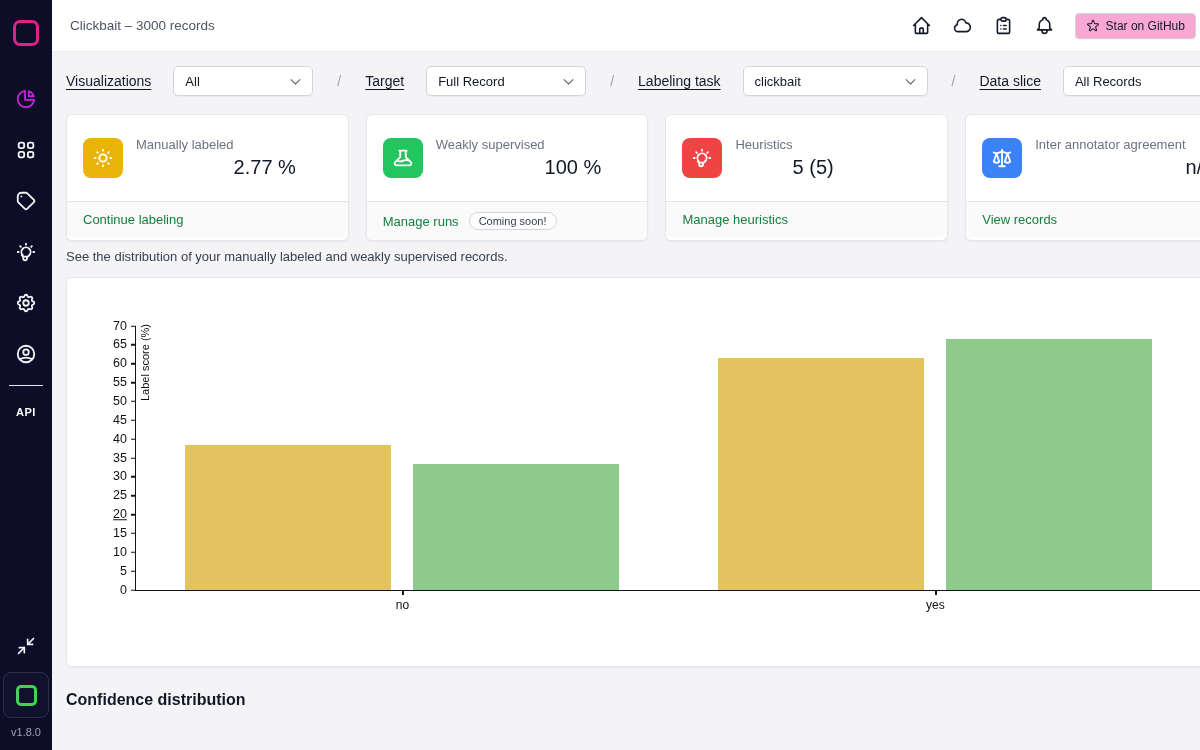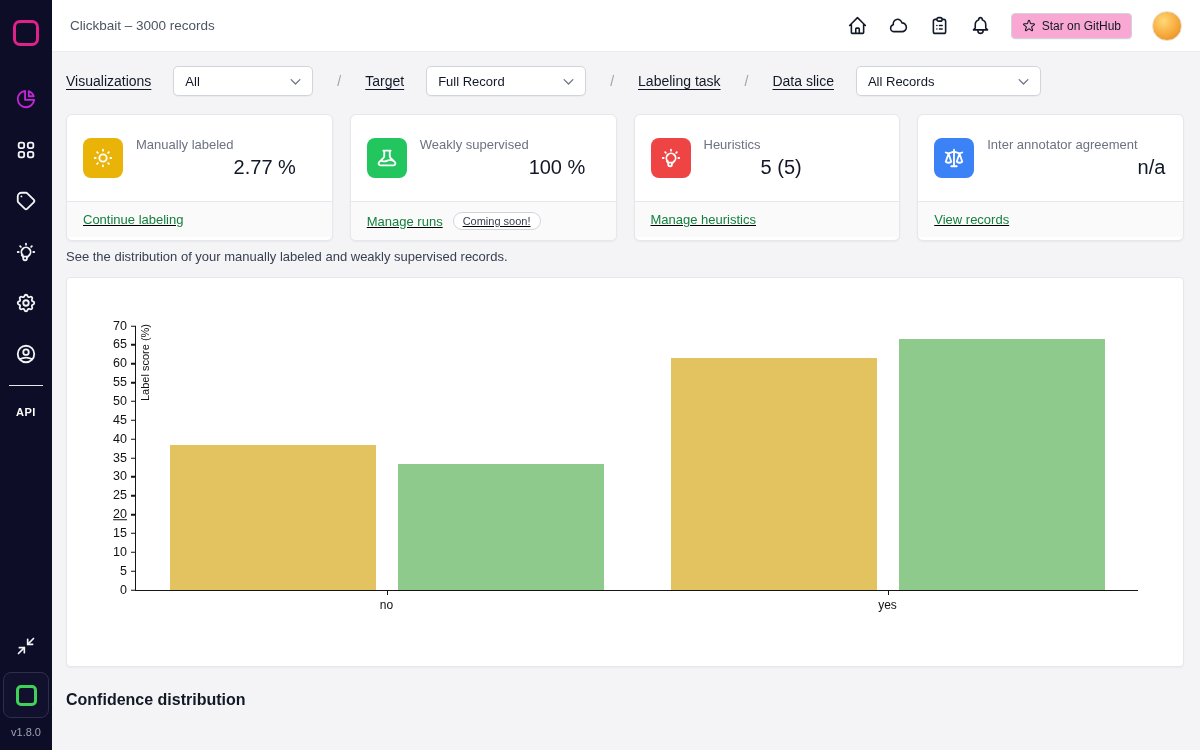--- a/index.html
+++ b/index.html
@@ -48,21 +48,21 @@
 
   
   .cards-row { display:flex; gap:17px; margin-top:18px; }
   .stat-card { flex:1; background:#fff; border:1px solid #e5e7eb; border-radius:6px; box-shadow:0 1px 2px rgba(0,0,0,.05); display:flex; flex-direction:column; overflow:hidden; }
   .stat-body { display:flex; align-items:center; gap:13px; padding:22px 16px; }
   .stat-icon { width:40px; height:40px; border-radius:8px; display:flex; align-items:center; justify-content:center; color:#fff; flex-shrink:0; }
   .stat-icon svg { width:22px; height:22px; }
   .stat-text { display:flex; }
   .stat-label { font-size:13px; color:#6b7280; }
   .stat-value { font-size:20px; color:#111827; font-weight:500; margin-top:19px; }
-  .stat-footer { border-top:1px solid #e5e7eb; background:#fafafa; padding:10px 16px; display:flex; align-items:center; gap:10px;text-decoration:underline; }
+  .stat-footer { border-top:1px solid #e5e7eb; background:#fafafa; padding:10px 16px; display:flex; align-items:center; gap:10px; }
   .stat-action { font-size:13px; color:var(--link-green,#15803d); font-weight:500; cursor:pointer; }
   .coming-soon { font-size:11px; color:#374151; border:1px solid #d1d5db; border-radius:999px; padding:2px 9px; background:#fff; }
 
   
   .section-title { margin-top:30px; font-size:16px; font-weight:600; color:#111827; }
   .section-sub { margin-top:8px; font-size:13px; color:#374151; }
 
   
   .chart-card { position:relative; height:390px; background:#fff; border:1px solid #e5e7eb; border-radius:4px; margin-top:13px; box-shadow:0 1px 2px rgba(0,0,0,.04); }
   .chart-area { position:absolute; left:68px; right:45px; top:48px; bottom:75px; border-left:1.5px solid #151515; border-bottom:1.5px solid #151515; }
@@ -185,20 +185,26 @@
       <span class="filter-sep">/</span>
       <span class="filter-label">Target</span>
       <div class="dropdown dd-target">
         <span>Full Record</span>
         <svg class="chev" viewBox="0 0 24 24" fill="none" stroke="currentColor" stroke-width="2" stroke-linecap="round" stroke-linejoin="round">
             <path d="M19 9l-7 7-7-7"></path>
           </svg>
       </div>
       <span class="filter-sep">/</span>
       <span class="filter-label">Labeling task</span>
+      <div class="dropdown dd-task">
+        <span>clickbait</span>
+        <svg class="chev" viewBox="0 0 24 24" fill="none" stroke="currentColor" stroke-width="2" stroke-linecap="round" stroke-linejoin="round">
+            <path d="M19 9l-7 7-7-7"></path>
+          </svg>
+      </div>
       <span class="filter-sep">/</span>
       <span class="filter-label">Data slice</span>
       <div class="dropdown dd-slice">
         <span>All Records</span>
         <svg class="chev" viewBox="0 0 24 24" fill="none" stroke="currentColor" stroke-width="2" stroke-linecap="round" stroke-linejoin="round">
             <path d="M19 9l-7 7-7-7"></path>
           </svg>
       </div>
     </div>
 

